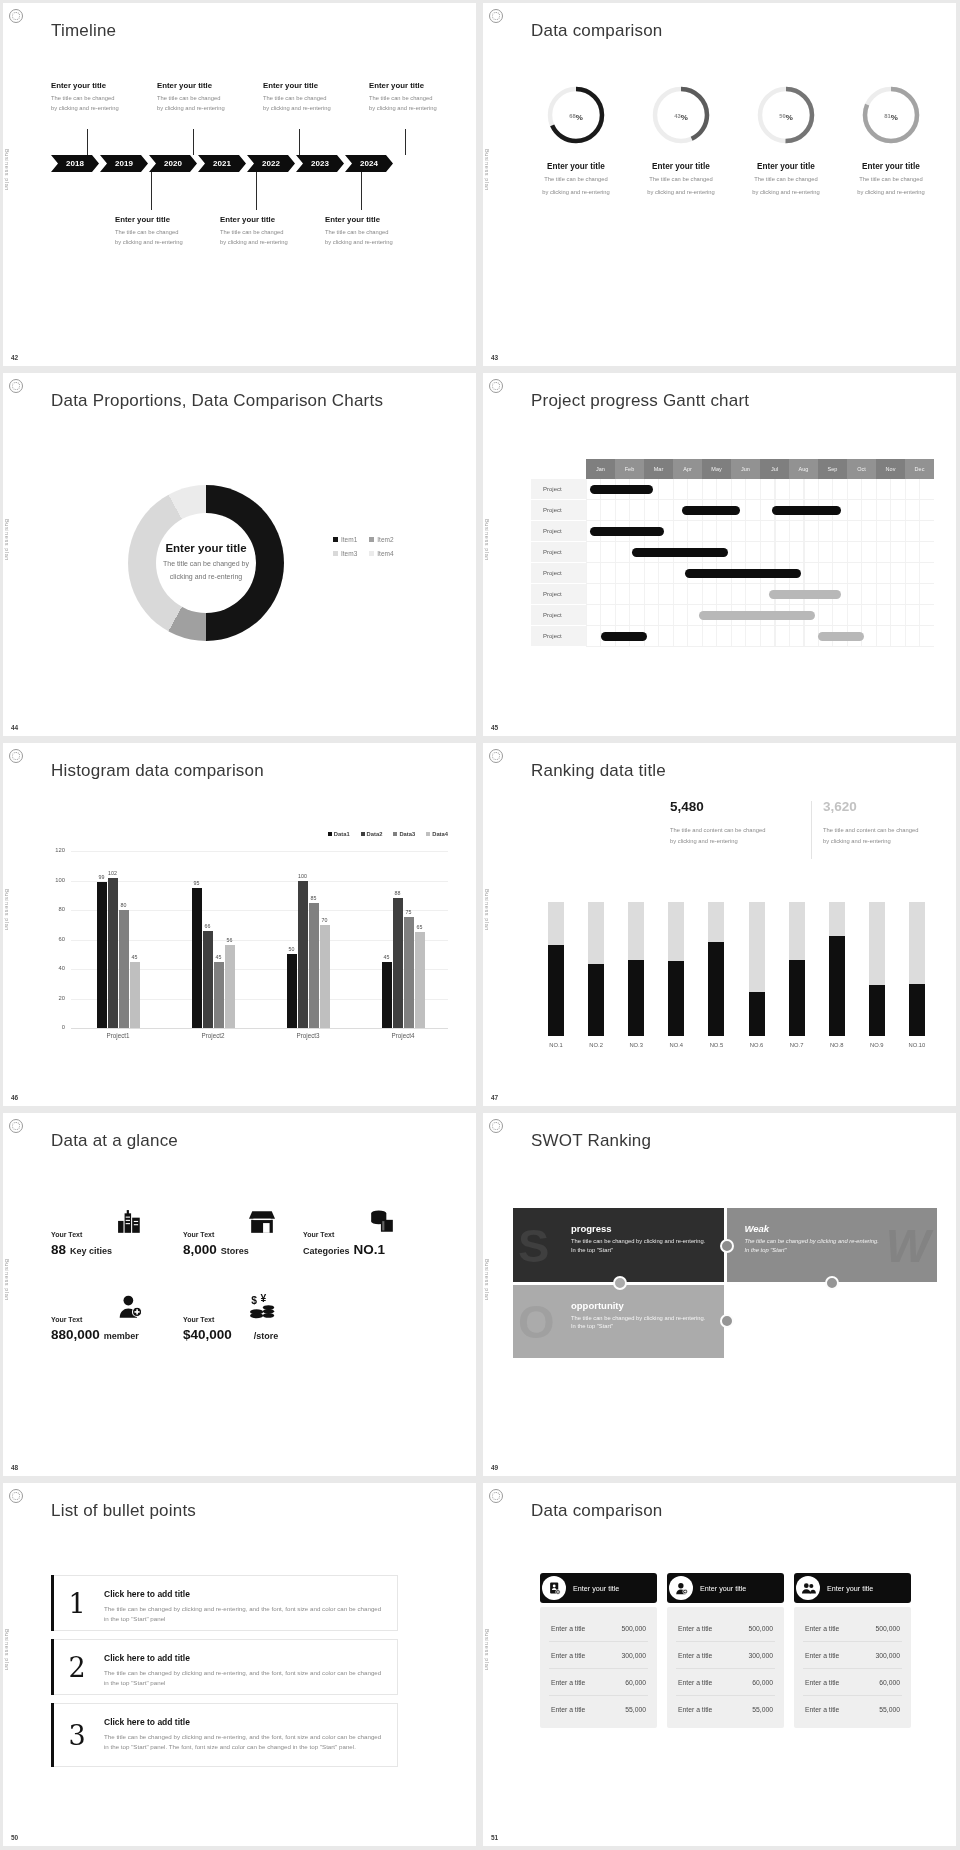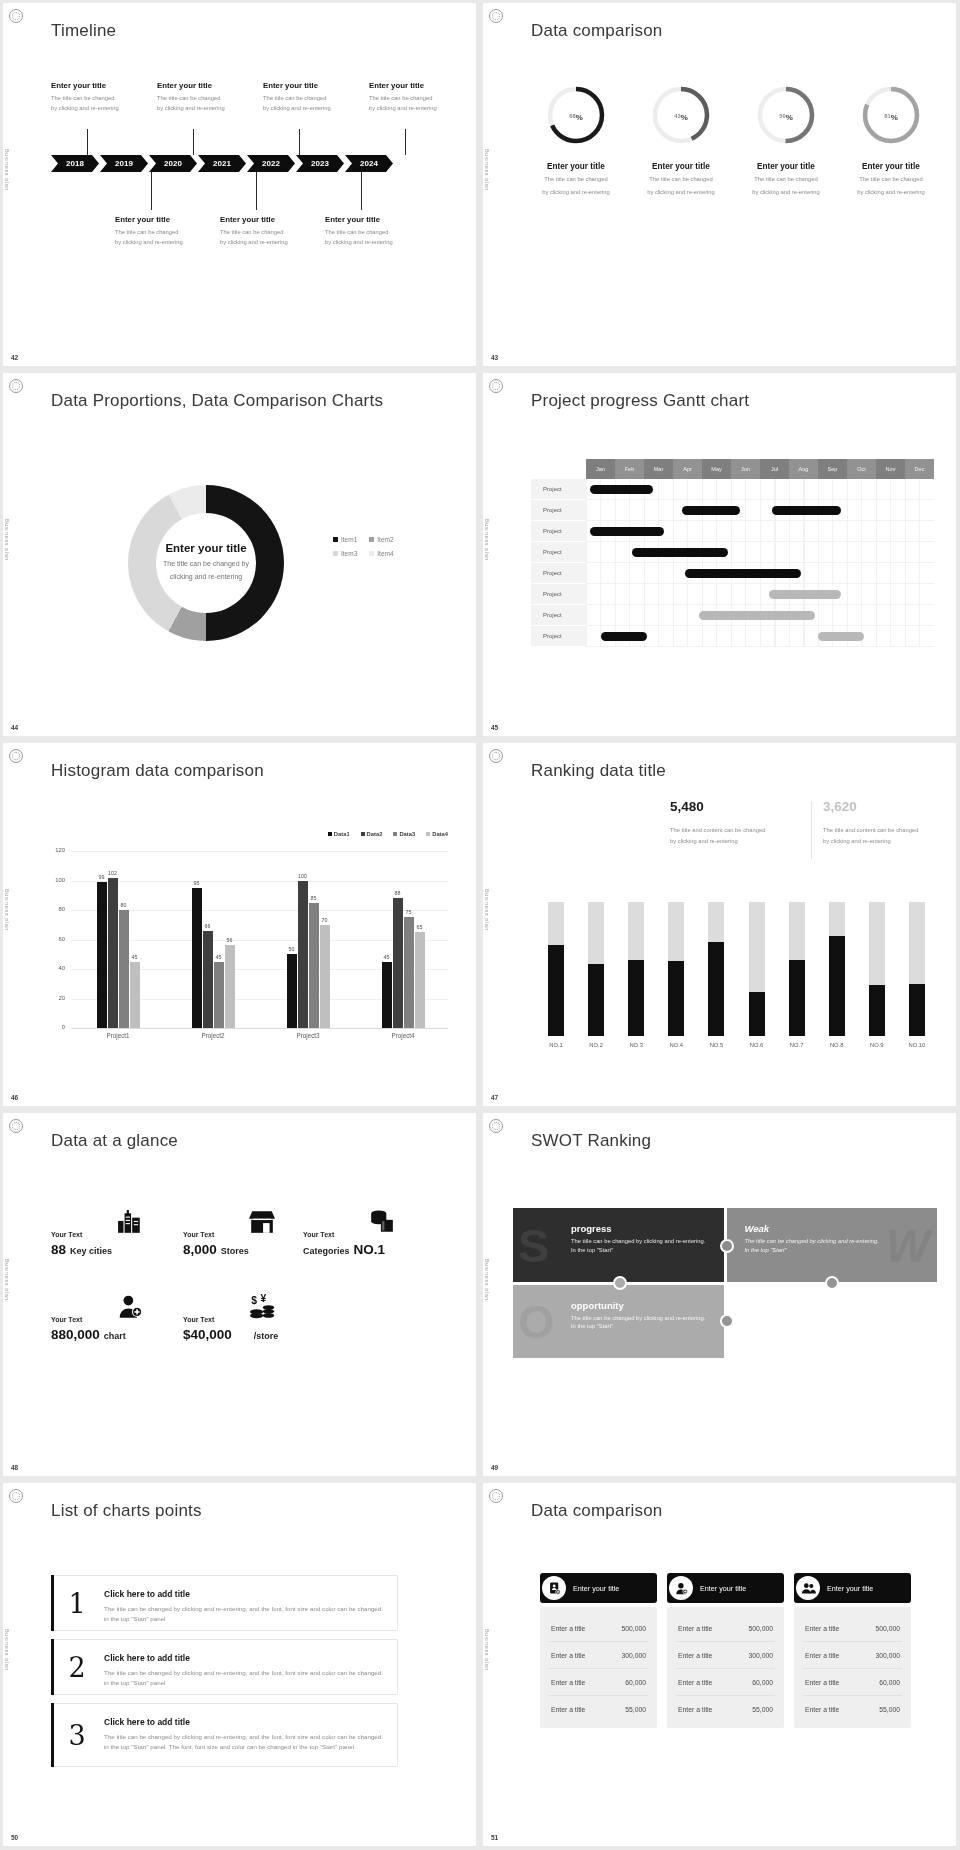--- a/index.html
+++ b/index.html
@@ -497,21 +497,21 @@
         </div>
         <div class="stat" style="left: 48px; top: 203px;">
           <div class="yt">Your Text</div>
           <span class="icon"><svg viewBox="0 0 24 24">
               <circle cx="10.5" cy="6" r="4.5"></circle>
               <path d="M2.5 22c0-5.5 3.6-8.6 8-8.6s8 3.1 8 8.6z"></path>
               <circle cx="18.5" cy="16.5" r="4.2" stroke="#fff" stroke-width="1"></circle>
               <rect x="17.8" y="14.1" width="1.5" height="4.8" fill="#fff"></rect>
               <rect x="16.1" y="15.8" width="4.8" height="1.5" fill="#fff"></rect>
             </svg></span>
-          <div class="val"><span class="big">880,000</span><span class="small" style="margin-left: 4px;">chart</span></div>
+          <div class="val"><span class="big">880,000</span><span class="small" style="margin-left: 4px;">member</span></div>
         </div>
         <div class="stat" style="left: 180px; top: 203px;">
           <div class="yt">Your Text</div>
           <span class="icon"><svg viewBox="0 0 24 24">
               <text x="2" y="9" font-size="9.5" font-weight="bold">$</text>
               <text x="10.5" y="7" font-size="9.5" font-weight="bold">¥</text>
               <ellipse cx="7" cy="16.5" rx="6" ry="2.4"></ellipse>
               <ellipse cx="7" cy="20" rx="6" ry="2.4"></ellipse>
               <ellipse cx="18" cy="12.5" rx="5.2" ry="2.2"></ellipse>
               <ellipse cx="18" cy="16" rx="5.2" ry="2.2"></ellipse>
@@ -547,21 +547,21 @@
         <div class="knob" style="left: 207px; top: 106px; background: rgb(149, 149, 149);"></div>
         <div class="knob" style="left: 100px; top: 68px; background: rgb(171, 171, 171);"></div>
         <div class="knob" style="left: 312px; top: 68px; background: rgb(149, 149, 149);"></div>
       </div>
     <div class="snum">49</div>
   </div>
 
   <div class="slide" id="s50">
     <div class="logo"></div>
     <div class="brand">Business plan</div>
-    <div class="stitle">List of charts points</div>
+    <div class="stitle">List of bullet points</div>
     <div id="bullets-root">
         <div class="bitem" style="top: 92px; min-height: 48px;">
           <div class="bnum">1</div>
           <div class="btext"><b>Click here to add title</b><p>The title can be changed by clicking and re-entering, and the font, font size and color can be changed in the top "Start" panel</p></div>
         </div>
         <div class="bitem" style="top: 156px; min-height: 48px;">
           <div class="bnum">2</div>
           <div class="btext"><b>Click here to add title</b><p>The title can be changed by clicking and re-entering, and the font, font size and color can be changed in the top "Start" panel</p></div>
         </div>
         <div class="bitem" style="top: 220px; min-height: 64px;">

